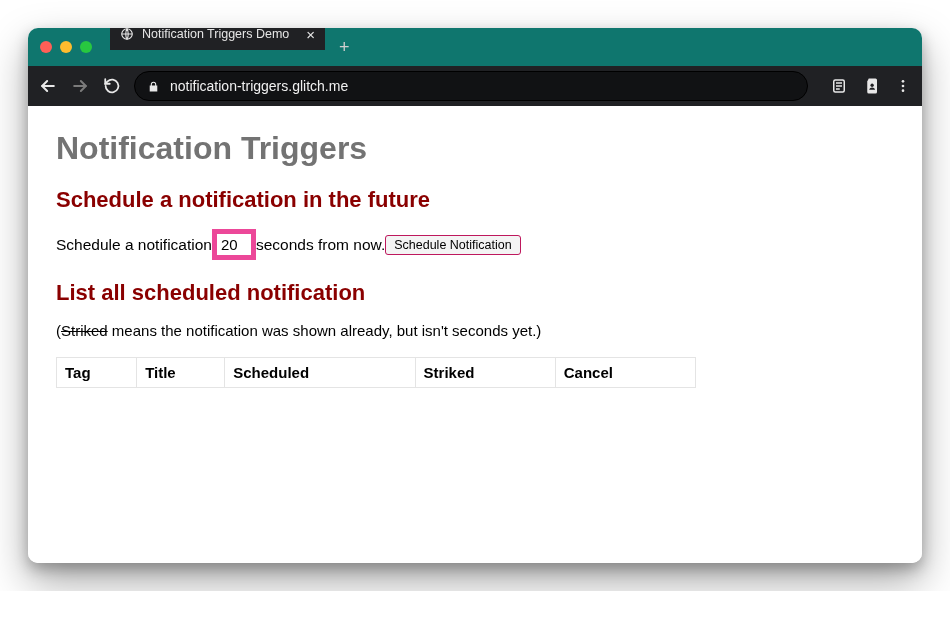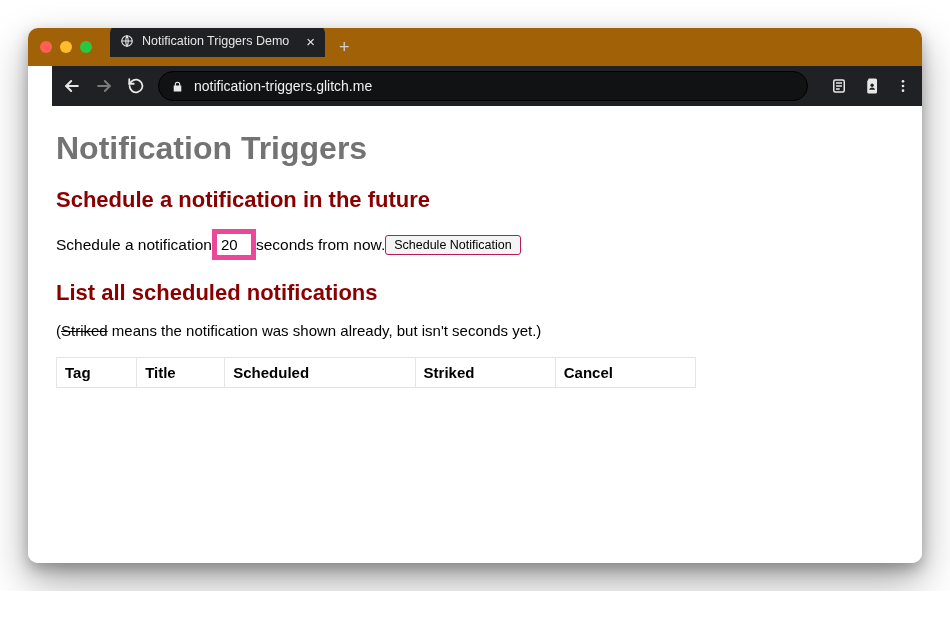--- a/index.html
+++ b/index.html
@@ -12,25 +12,25 @@
       width: 894px;
       height: 535px;
       background: #fff;
       border-radius: 10px;
       overflow: hidden;
       box-shadow: 0 18px 40px rgba(0,0,0,0.35), 0 6px 14px rgba(0,0,0,0.25);
       display: flex;
       flex-direction: column;
     }
     .titlebar {
-      background: #a16207;
+      background: #0f766e;
       height: 38px;
       display: flex;
       align-items: center;
-      padding: 9px 12px;
+      padding: 16px 12px;
       gap: 8px;
     }
     .traffic-lights { display: flex; gap: 8px; margin-right: 10px; }
     .light { width: 12px; height: 12px; border-radius: 50%; }
     .light.red { background:#ff5f57; }
     .light.yellow { background:#febc2e; }
     .light.green { background:#28c840; }
     .tab {
       background: #202124;
       color: #e6e6e6;
@@ -47,21 +47,20 @@
     .tab .globe-icon { width:14px; height:14px; display:flex; align-items:center; justify-content:center; }
     .tab .close-icon { margin-left:auto; font-size: 15px; line-height:1; color:#e6e6e6; }
     .newtab-icon { color:#cfcfcf; font-size:18px; margin-left:6px; }
     .toolbar {
       background: #202124;
       height: 40px;
       display: flex;
       align-items: center;
       padding: 0 10px;
       gap: 12px;
-      margin-left: 24px;
     }
     .nav-icon { width:20px; height:20px; color:#e8e8e8; display:flex; align-items:center; justify-content:center; }
     .nav-icon.dim { color:#7b7b7b; }
     .omnibox {
       flex: 1;
       background: #111214;
       border: 1px solid #000;
       border-radius: 16px;
       height: 30px;
       display: flex;
@@ -211,21 +210,21 @@
     <h1>Notification Triggers</h1>
 
     <h2>Schedule a notification in the future</h2>
     <div class="line">
       <span>Schedule a notification</span>
       <input class="ninput" type="text" value="20" style="">
       <span>seconds from now.</span>
       <button class="btn">Schedule Notification</button>
     </div>
 
-    <h2>List all scheduled notifications</h2>
+    <h2>List all scheduled notification</h2>
     <div class="line">
       <span class="hint">
         <span>(</span><s>Striked</s><span> means the notification was shown already, but isn't seconds yet.)</span>
       </span>
     </div>
 
     <table>
       <thead>
         <tr>
           <th class="tag">Tag</th>

